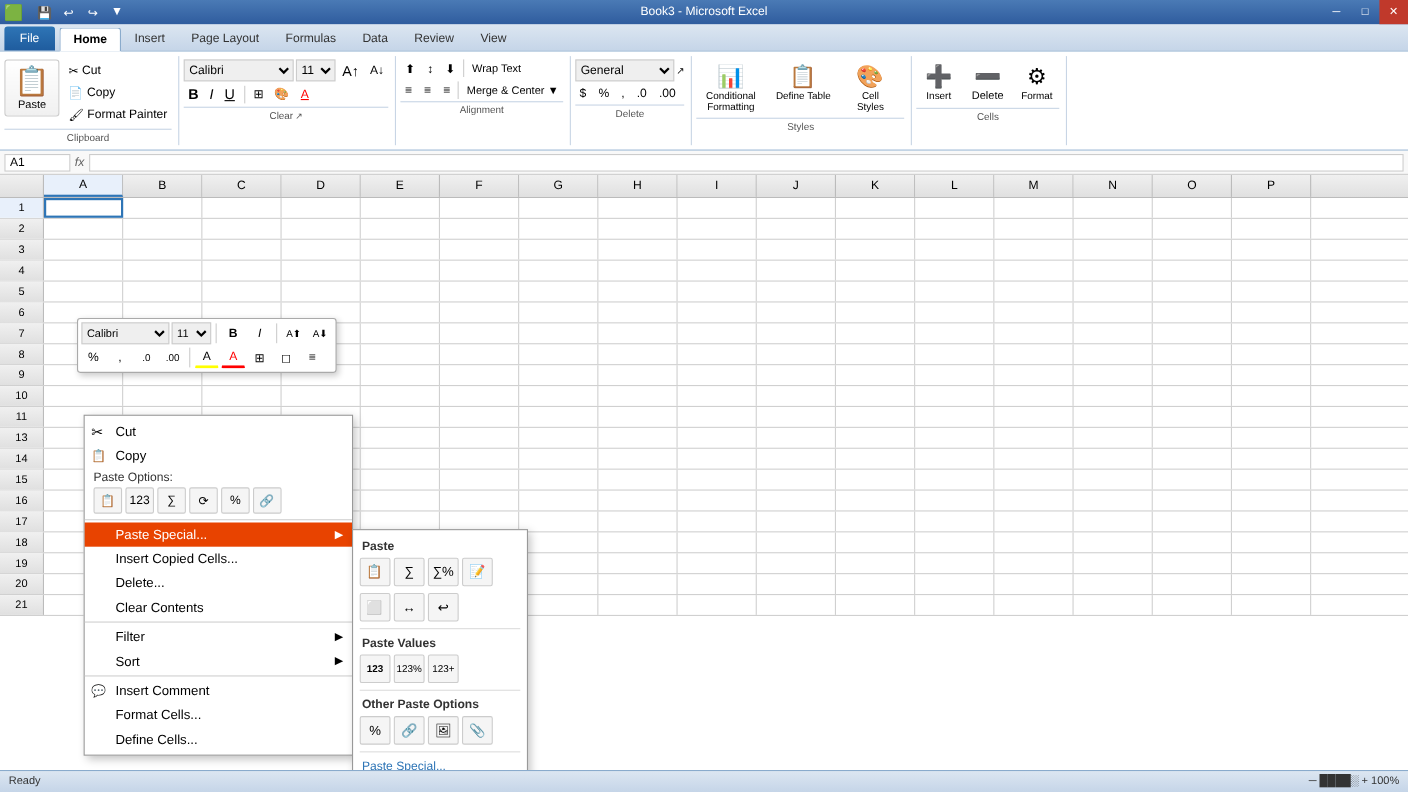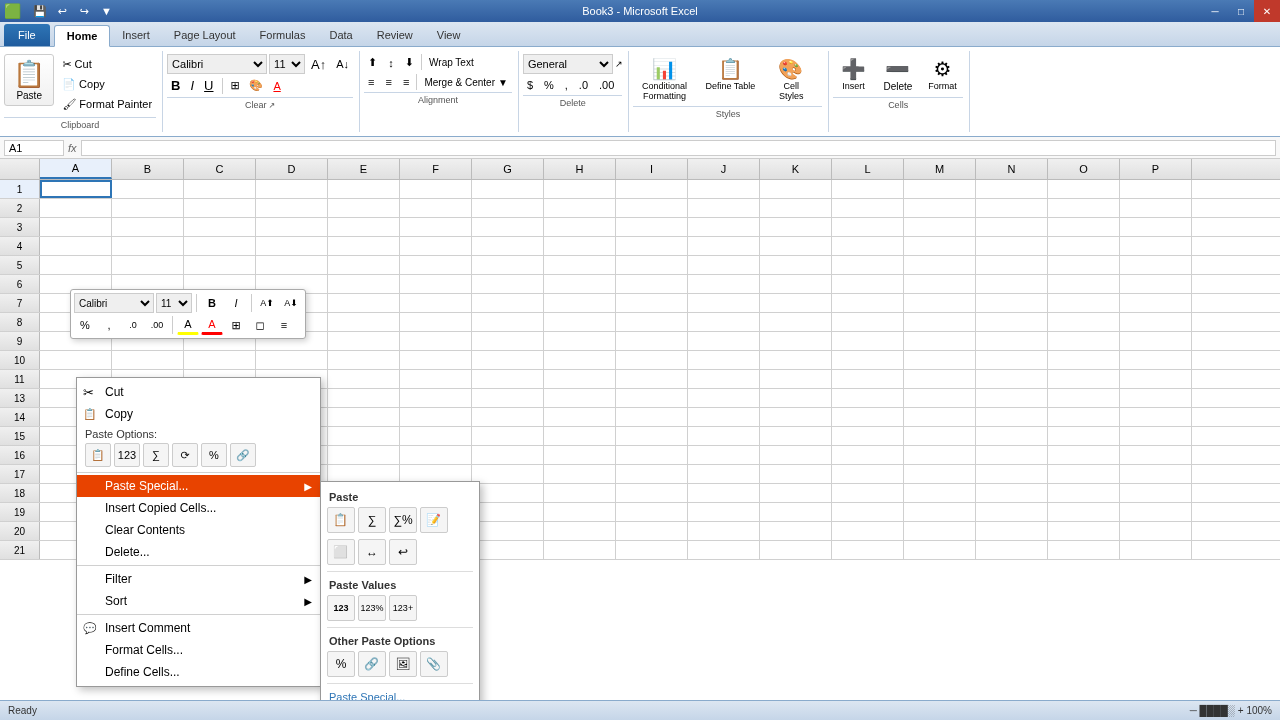--- a/index.html
+++ b/index.html
@@ -1033,25 +1033,25 @@
         <span class="ctx-icon"></span>
         Paste Special...
         <span class="ctx-arrow">▶</span>
       </div>
 
       <div class="ctx-item">
         Insert Copied Cells...
       </div>
 
       <div class="ctx-item">
+        Delete...
+      </div>
+
+      <div class="ctx-item">
         Clear Contents
-      </div>
-
-      <div class="ctx-item">
-        Delete...
       </div>
       <div class="ctx-separator"></div>
 
       <div class="ctx-item">
         Filter
         <span class="ctx-arrow">▶</span>
       </div>
 
       <div class="ctx-item">
         Sort

